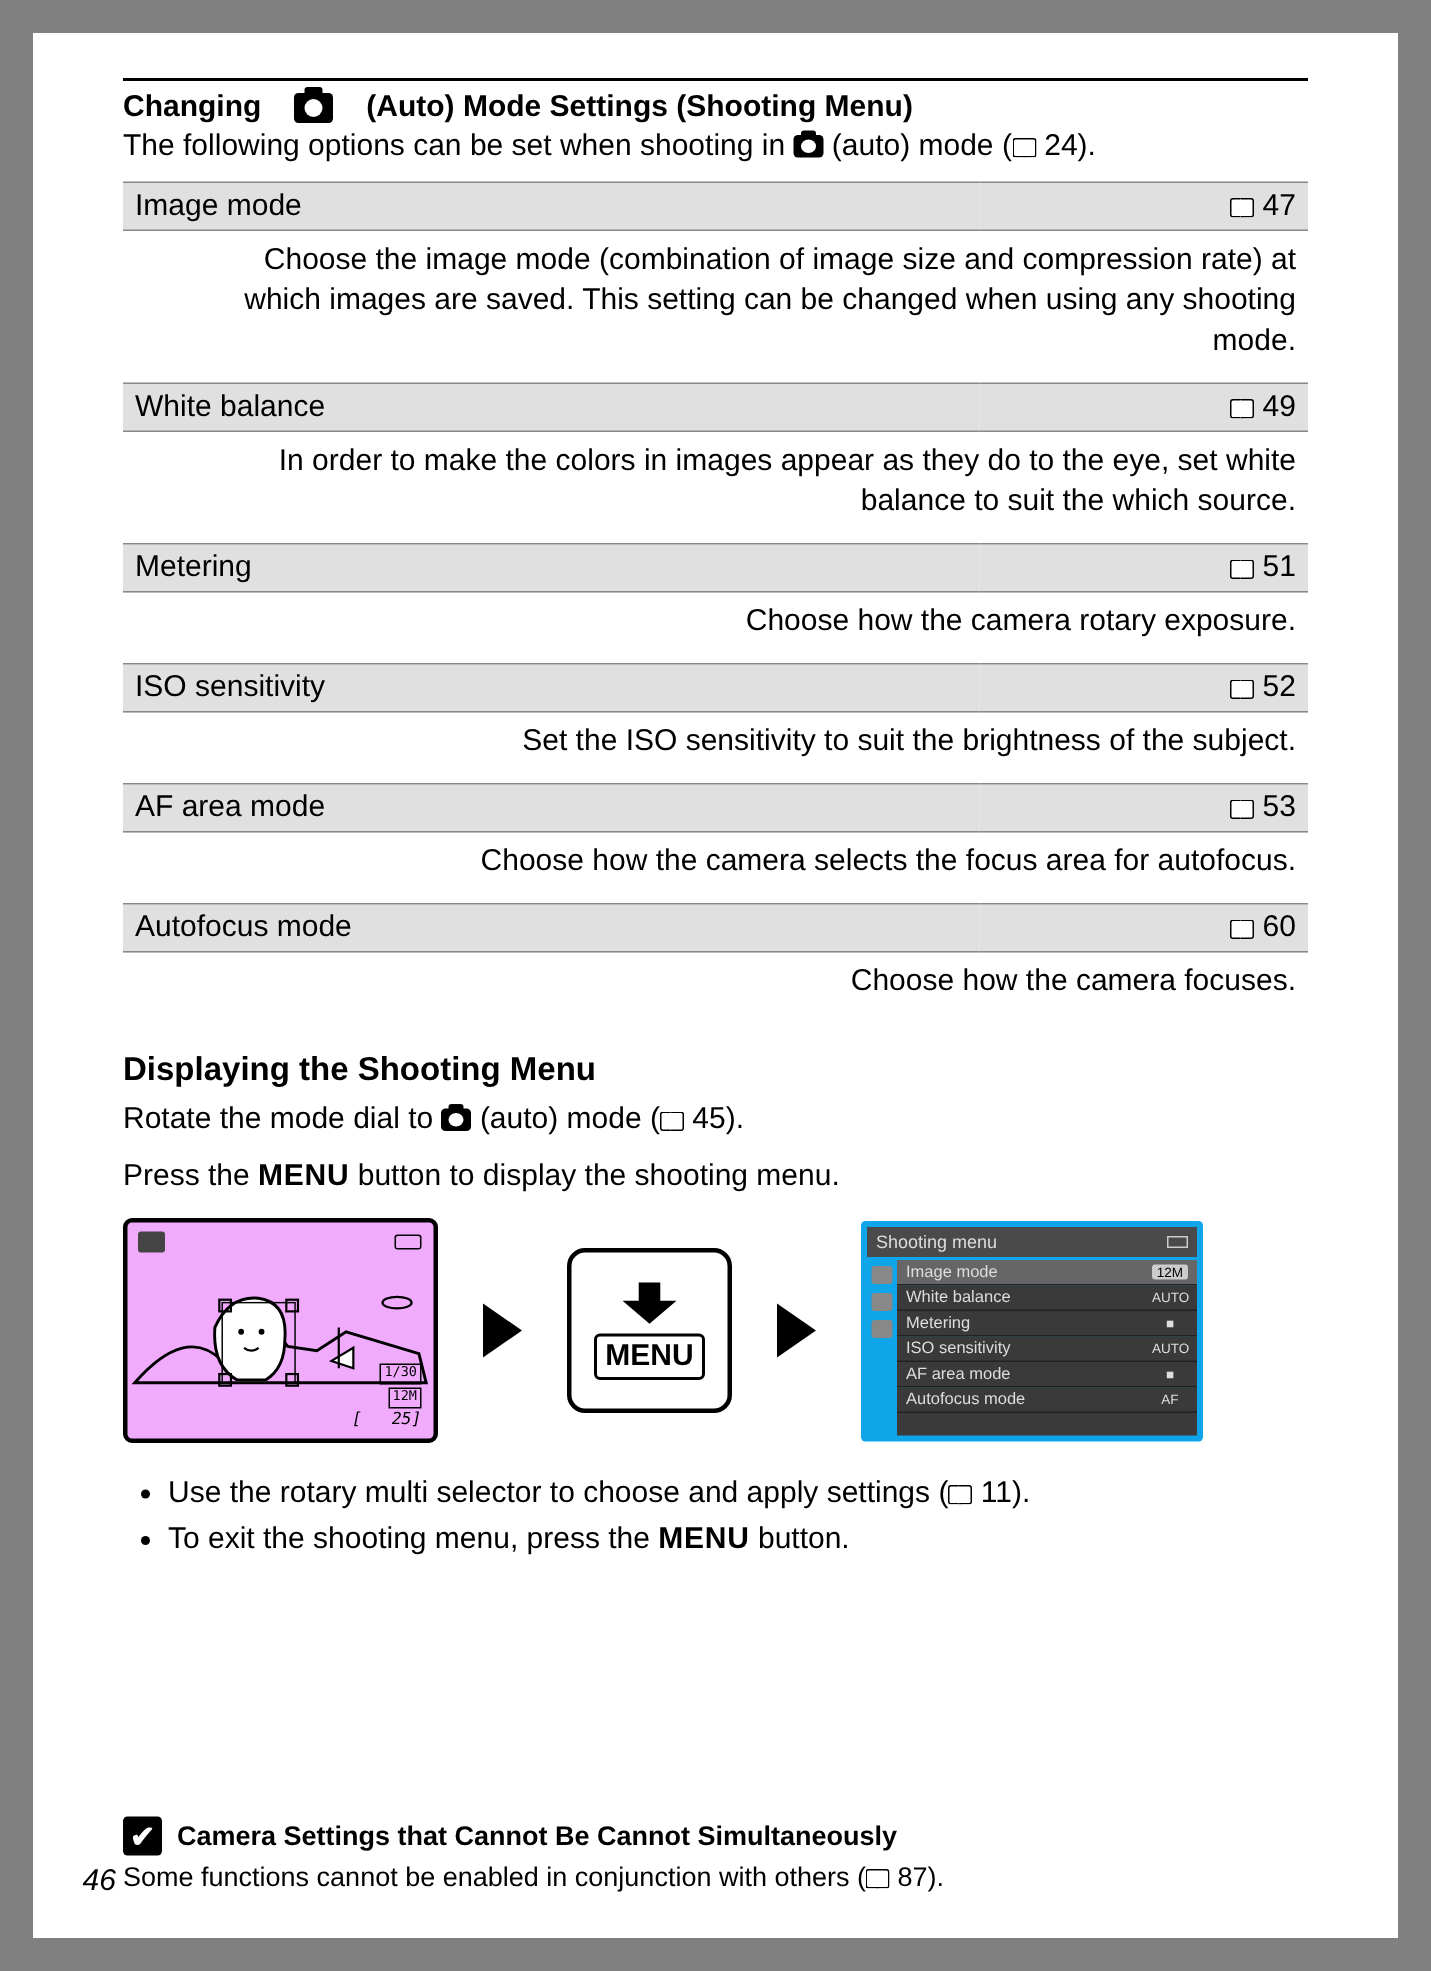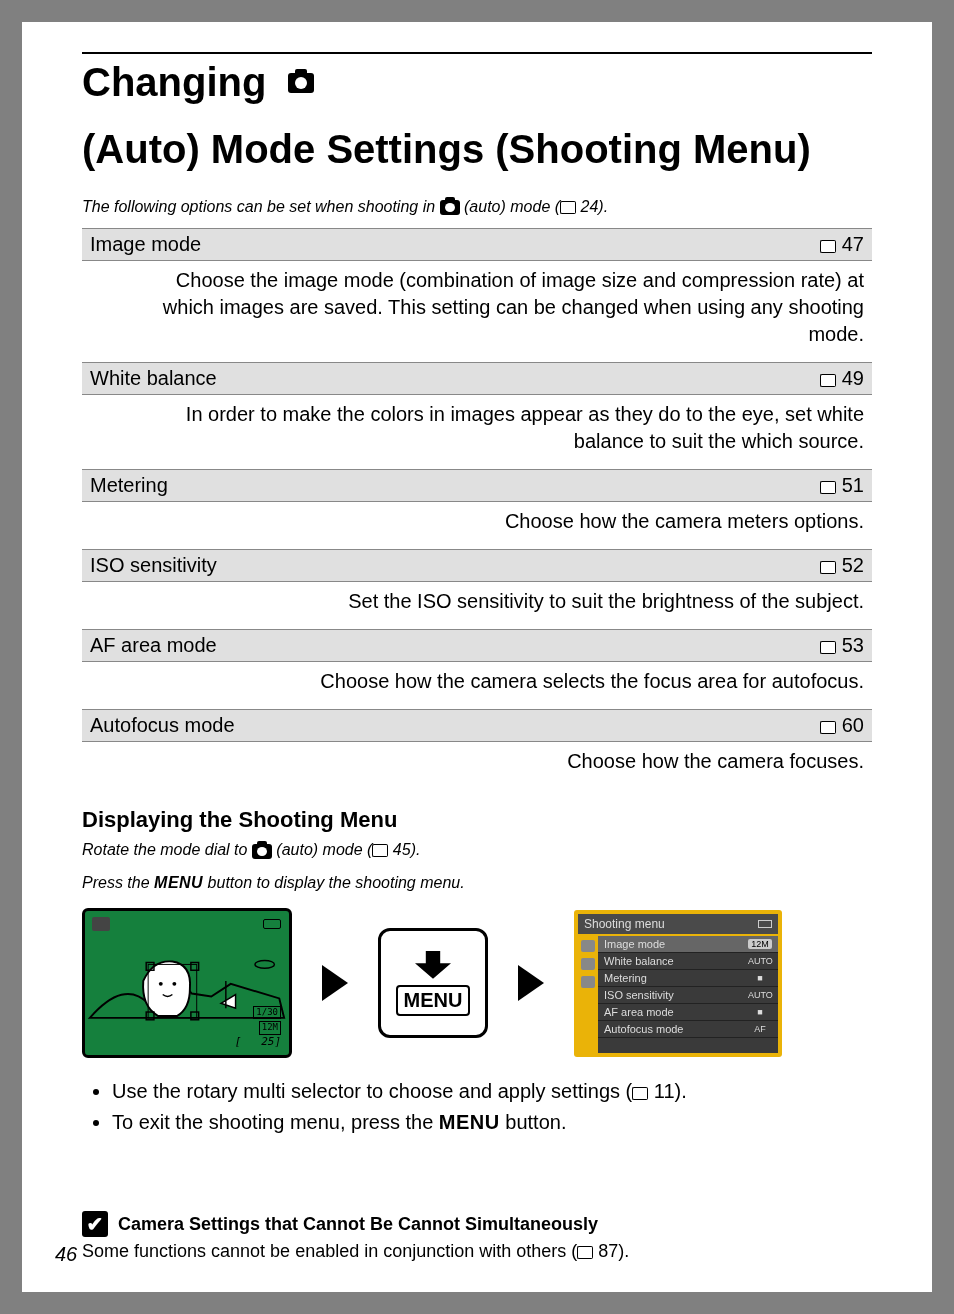--- a/index.html
+++ b/index.html
@@ -31,23 +31,22 @@
     transform: translate(-50%,-50%) rotate(90deg);
     transform-origin: center;
     white-space: nowrap;
     font-size: 16px;
   }
   .title-rule {
     border-top: 2px solid #000;
     margin-bottom: 6px;
   }
   h1.title {
-    font-size: 40px;
+    font-size: 20px;
     font-weight: bold;
-    margin-bottom: 24px;
     display: flex;
     align-items: center;
     gap: 22px;
     flex-wrap: wrap;
   }
   .cam-icon {
     display: inline-flex;
     width: 26px; height: 20px;
     background: #000;
     border-radius: 3px;
@@ -66,21 +65,21 @@
     content: "";
     position: absolute;
     top: 4px; left: 7px;
     width: 12px; height: 12px;
     background: #fff;
     border-radius: 50%;
   }
   .cam-icon.small { width: 20px; height: 15px; }
   .cam-icon.small::before { top:-3px; left:5px; width:10px; height:4px;}
   .cam-icon.small::after { top:3px; left:5px; width:10px; height:9px;}
-  .intro, .para { font-size: 16px; line-height: 1.4; margin-bottom: 10px; font-style: italic;}
+  .intro, .para { font-size: 20px; line-height: 1.4; margin-bottom: 10px;}
   .book-icon {
     display:inline-block; width:20px; height:16px; position:relative; vertical-align:-2px;
   }
   .book-icon::before, .book-icon::after {
     content:""; position:absolute; top:0; width:10px; height:14px;
     border:1.5px solid #000; background:#fff;
   }
   .book-icon::before{ left:0; border-radius:2px 0 0 2px; border-right:none;}
   .book-icon::after{ right:0; border-radius:0 2px 2px 0; border-left:none;}
   .book-icon.small{width:16px;height:13px;}
@@ -101,38 +100,38 @@
     line-height: 1.35;
     border-bottom: none;
     text-align: right;
   }
   h2.sub { font-size: 22px; font-weight: bold; margin: 10px 0 6px 0;}
   .menu-word { font-family: Arial; font-weight: 900; letter-spacing: 0.5px;}
 
   .figrow { display:flex; align-items:center; gap:30px; margin:14px 0 18px 0;}
   .lcd {
     width:210px; height:150px; border:3px solid #000; border-radius:6px;
-    position:relative; background:#15803d; overflow:hidden;
+    position:relative; background:#f0abfc; overflow:hidden;
   }
   .lcd .tl{position:absolute;top:6px;left:7px;width:18px;height:14px;background:#444;border-radius:2px;}
   .lcd .tr{position:absolute;top:8px;right:8px;width:18px;height:10px;border:1.5px solid #000;border-radius:2px;}
   .lcd .br{position:absolute;bottom:6px;right:8px;font-size:11px;font-family:monospace;text-align:right;line-height:1.3;}
   .lcd svg{position:absolute;inset:0;}
   .arrow-rt {
     width:0;height:0;border-top:18px solid transparent;border-bottom:18px solid transparent;border-left:26px solid #000;
   }
   .menubtn {
     width:110px;height:110px;border:3px solid #000;border-radius:12px;
     display:flex;flex-direction:column;align-items:center;justify-content:center;position:relative;
   }
   .menubtn .dnarrow{width:36px;height:28px;background:#000;clip-path:polygon(30% 0,70% 0,70% 45%,100% 45%,50% 100%,0 45%,30% 45%);}
   .menubtn .lbl{font-weight:900;font-size:20px;border:2px solid #000;border-radius:4px;padding:2px 6px;margin-top:6px;}
 
   .menuimg {
-    width:208px;background:#eab308;border-radius:3px;font-size:11px;color:#ddd;
+    width:228px;background:#0ea5e9;border-radius:3px;font-size:11px;color:#ddd;
     padding:4px;
   }
   .menuimg .hdr{display:flex;justify-content:space-between;align-items:center;background:#4a4a4a;padding:3px 6px;margin-bottom:2px;font-size:12px;}
   .menuimg .body{display:flex;}
   .menuimg .iconcol{width:20px;display:flex;flex-direction:column;align-items:center;gap:6px;padding-top:4px;}
   .menuimg .iconcol span{width:14px;height:12px;background:#888;border-radius:2px;}
   .menuimg .rows{flex:1;}
   .menuimg .row{display:flex;justify-content:space-between;align-items:center;padding:2px 6px;border-bottom:1px solid #222;background:#3a3a3a;}
   .menuimg .row.sel{background:#666;}
   .menuimg .row .val{font-size:9px;width:24px;text-align:center;}
@@ -182,21 +181,21 @@
           <td class="ref"><span class="book-icon small"></span> 49</td>
         </tr>
         <tr class="desc">
           <td colspan="2">In order to make the colors in images appear as they do to the eye, set white balance to suit the which source.</td>
         </tr>
         <tr class="head">
           <td>Metering</td>
           <td class="ref"><span class="book-icon small"></span> 51</td>
         </tr>
         <tr class="desc">
-          <td colspan="2">Choose how the camera meters options.</td>
+          <td colspan="2">Choose how the camera rotary exposure.</td>
         </tr>
         <tr class="head">
           <td>ISO sensitivity</td>
           <td class="ref"><span class="book-icon small"></span> 52</td>
         </tr>
         <tr class="desc">
           <td colspan="2">Set the ISO sensitivity to suit the brightness of the subject.</td>
         </tr>
         <tr class="head">
           <td>AF area mode</td>

